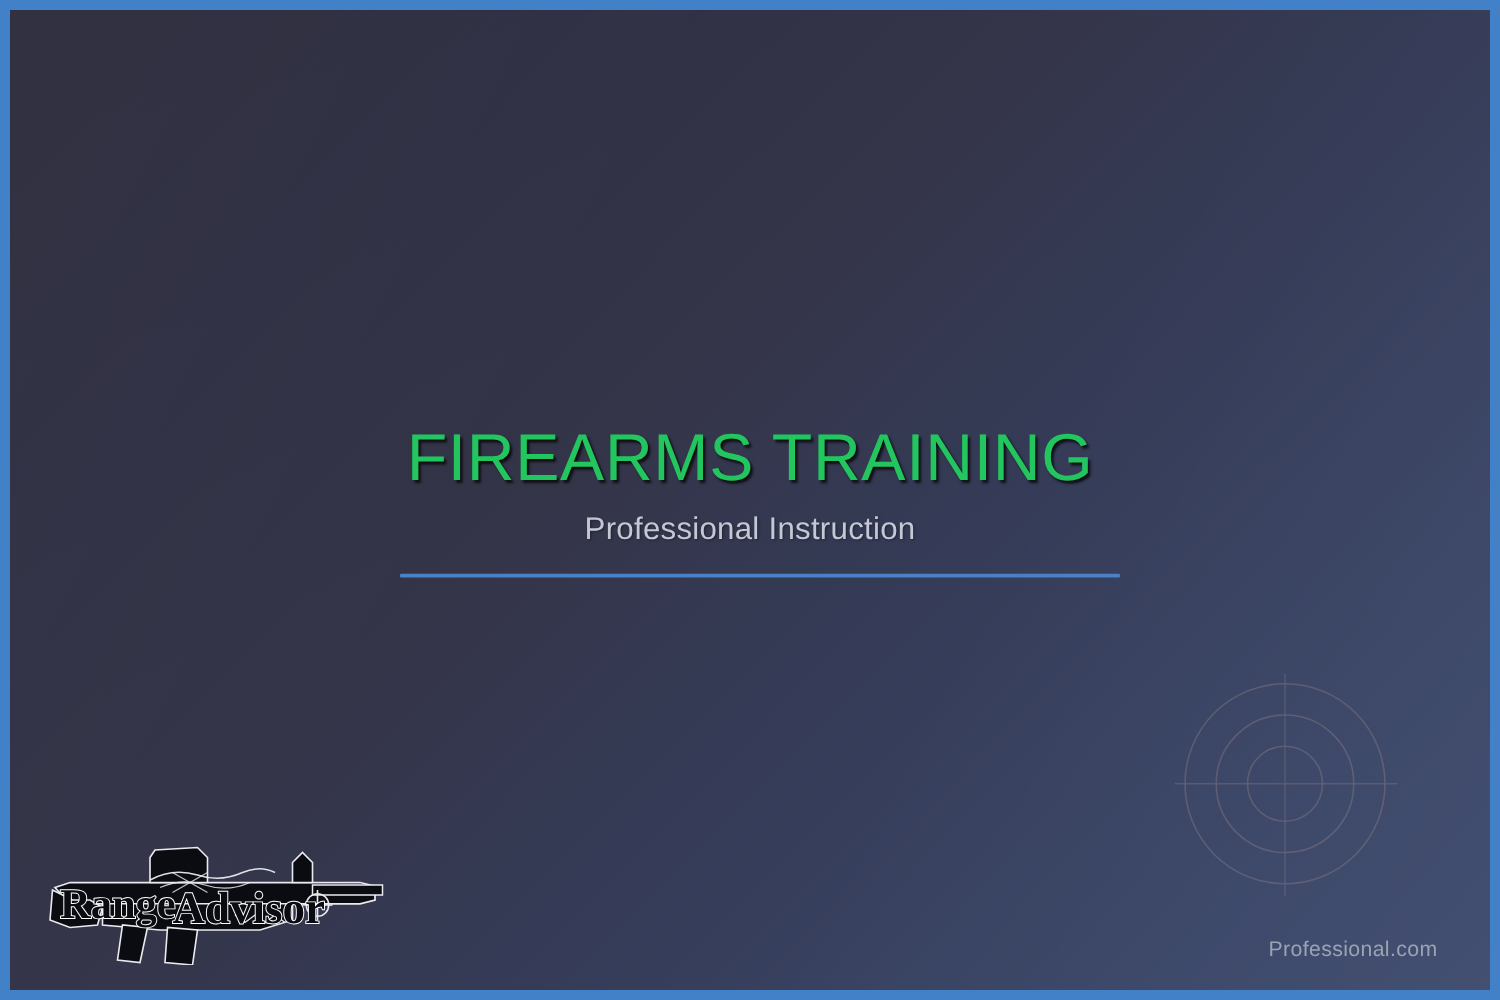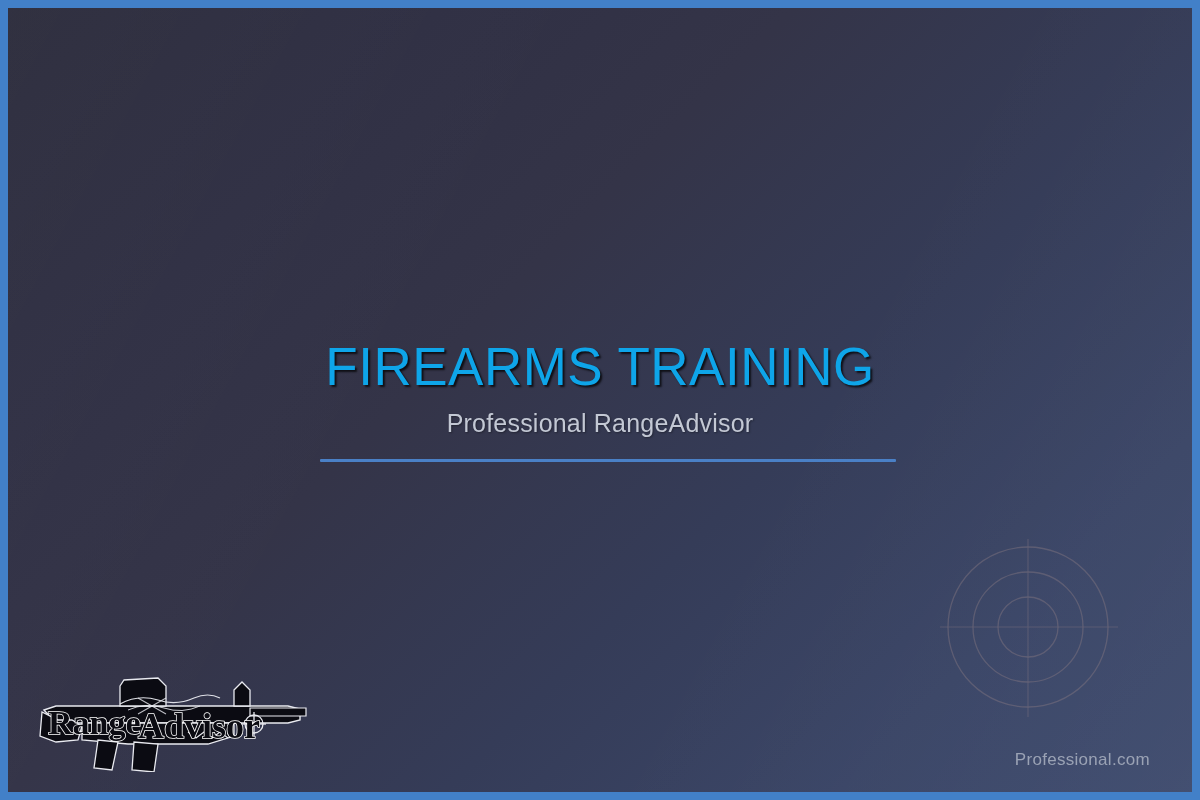--- a/index.html
+++ b/index.html
@@ -53,21 +53,21 @@
     left: 0;
     right: 0;
     top: 330px;
     text-align: center;
   }
   .slide-title {
     margin: 0;
     font-size: 53px;
     font-weight: 400;
     letter-spacing: 0.5px;
-    color: #0ea5e9;
+    color: #22c55e;
     text-shadow: 2px 2px 2px rgba(0,0,0,0.72);
     line-height: 1.08;
     white-space: nowrap;
   }
   .slide-subtitle {
     margin: 14px 0 0 0;
     font-size: 25px;
     font-weight: 400;
     color: #c3c8d4;
     letter-spacing: 0.2px;
@@ -127,21 +127,21 @@
       <circle cx="100" cy="100" r="30"></circle>
     </g>
     <g stroke="#8a7b83" stroke-width="1.1" opacity="0.75">
       <line x1="12" y1="100" x2="190" y2="100"></line>
       <line x1="100" y1="12" x2="100" y2="190"></line>
     </g>
   </svg>
 
   <div class="title-block">
     <h1 class="slide-title">FIREARMS TRAINING</h1>
-    <p class="slide-subtitle">Professional RangeAdvisor</p>
+    <p class="slide-subtitle">Professional Instruction</p>
   </div>
   <div class="accent-rule"></div>
 
   <svg class="logo" viewBox="0 0 276 96">
     <g>
 
       <path d="M6 34 L18 30 L250 30 L262 33 L262 44 L250 47 L18 47 Z" fill="#0b0b12" stroke="#e9eaf0" stroke-width="1.4"></path>
 
       <path d="M4 36 L2 60 L18 66 L40 64 L44 50 L34 44 L20 44 Z" fill="#0b0b12" stroke="#e9eaf0" stroke-width="1.3"></path>
 

